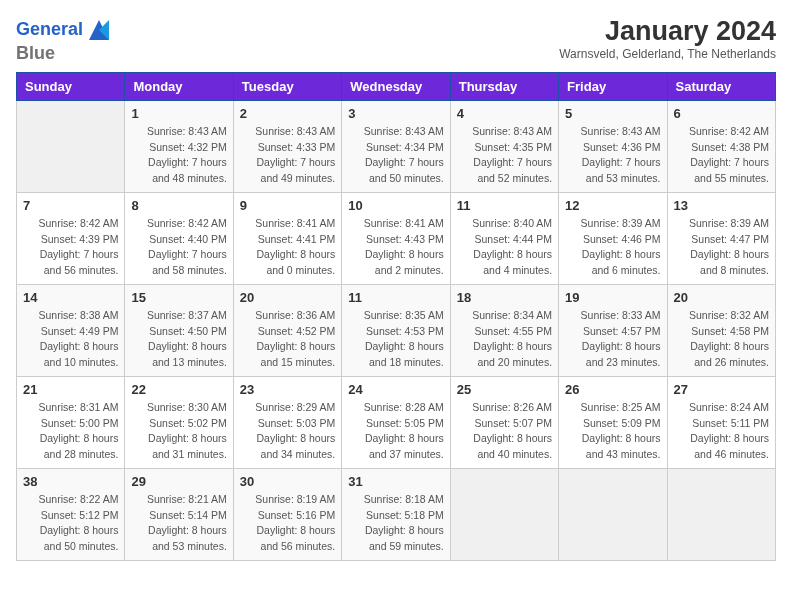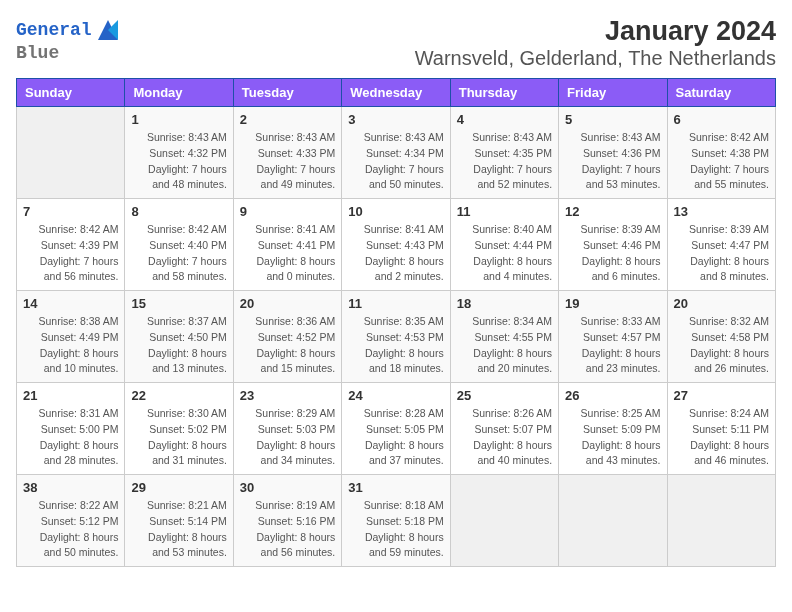--- a/index.html
+++ b/index.html
@@ -13,21 +13,20 @@
     .header {
       display: flex;
       align-items: flex-start;
       justify-content: space-between;
       margin-bottom: 8px;
     }
     .logo {
       display: flex;
       align-items: center;
       gap: 0;
-      font-family: Liberation Mono, monospace;
     }
     .logo-text {
       font-size: 18px;
       font-weight: bold;
       color: #333;
       line-height: 1.1;
     }
     .logo-text span {
       color: #2563c7;
     }
@@ -38,30 +37,30 @@
     }
     .title-area {
       text-align: right;
     }
     .main-title {
       font-size: 27px;
       font-weight: bold;
       color: #333;
     }
     .subtitle {
-      font-size: 20px;
+      font-size: 12px;
       color: #555;
     }
     .calendar {
       width: 100%;
       border-collapse: collapse;
       font-size: 11px;
     }
     .calendar thead tr th {
-      background-color: #8b5cf6;
+      background-color: #6d28d9;
       color: #fff;
       text-align: left;
       padding: 6px 8px;
       font-size: 13px;
       font-weight: bold;
       border: 1px solid #1e50a8;
     }
     .calendar tbody tr td {
       border: 1px solid #ccc;
       vertical-align: top;

